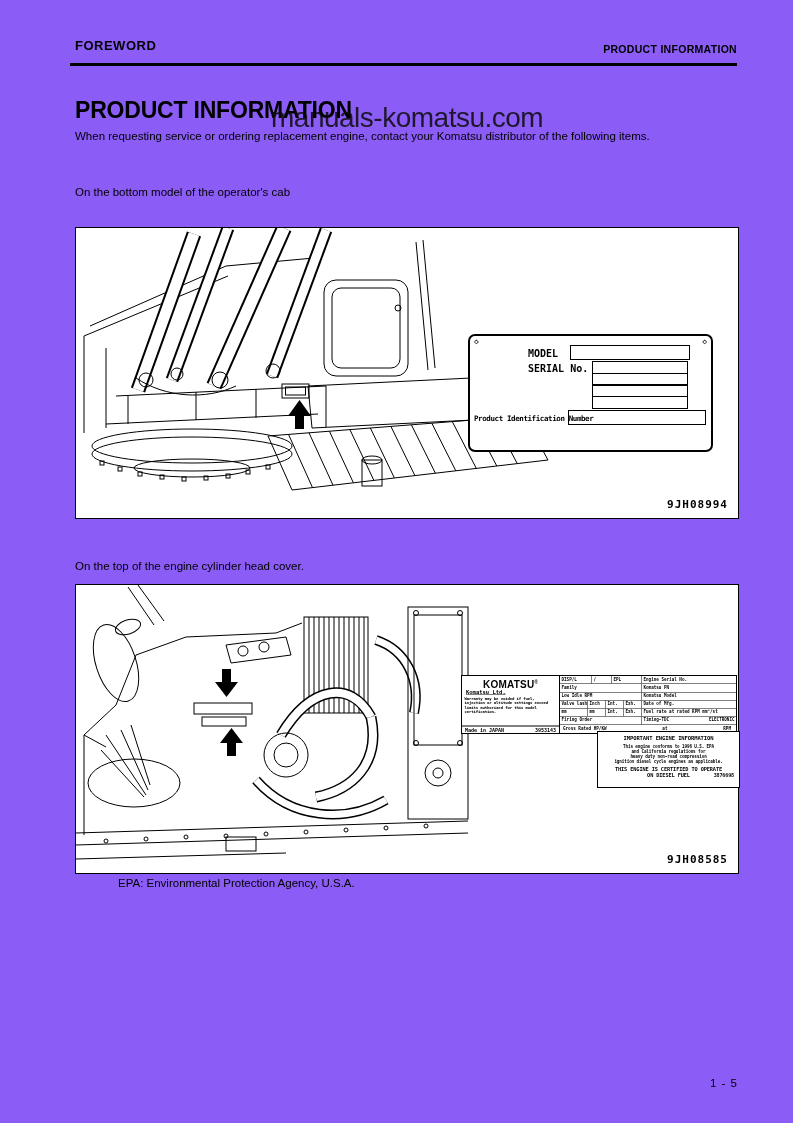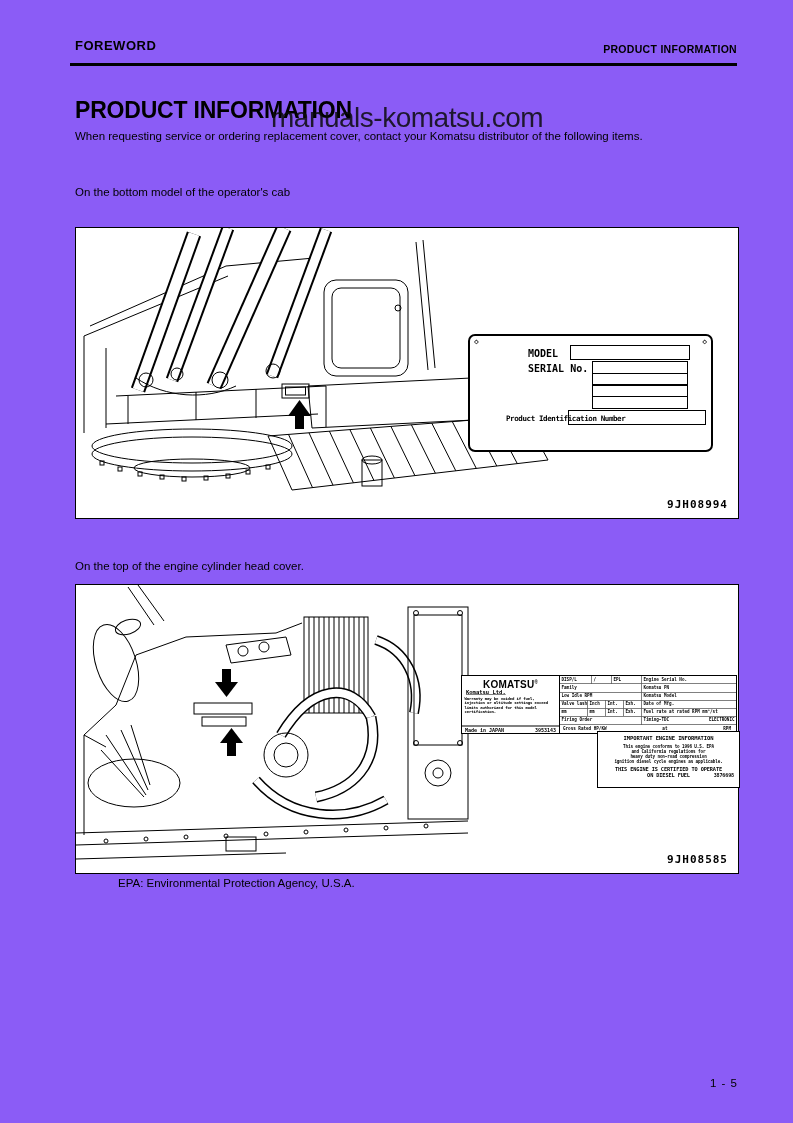--- a/index.html
+++ b/index.html
@@ -27,21 +27,21 @@
   .pin-plate{position:absolute;left:392px;top:106px;width:241px;height:114px;border:2px solid #000;
              border-radius:7px;background:#fff;font-family:"DejaVu Sans Mono",monospace;font-weight:bold;}
   .pin-hole{position:absolute;top:2px;font-size:8px;line-height:8px;}
   .pin-hole.l{left:4px;} .pin-hole.r{right:4px;}
   .pin-model-label{position:absolute;left:58px;top:12px;font-size:10px;}
   .pin-model-box{position:absolute;left:100px;top:9px;width:118px;height:13px;border:1.5px solid #000;}
   .pin-serial-label{position:absolute;left:58px;top:27px;font-size:10px;}
   .pin-serial-stack{position:absolute;left:122px;top:25px;width:96px;}
   .pin-serial-cell{height:11px;border:1.5px solid #000;margin-top:-1.5px;}
   .pin-serial-cell:first-child{margin-top:0;}
-  .pin-pin-label{position:absolute;left:4px;top:78px;font-size:7.5px;letter-spacing:-.4px;margin-left:32px;}
+  .pin-pin-label{position:absolute;left:4px;top:78px;font-size:7.5px;letter-spacing:-.4px;}
   .pin-pin-box{position:absolute;left:98px;top:74px;width:136px;height:13px;border:1.5px solid #000;}
   
   .eng-plate{position:absolute;left:385px;top:90px;width:548px;height:114px;border:2px solid #000;
              background:#fff;transform:scale(.5);transform-origin:0 0;
              font-family:"DejaVu Sans Mono",monospace;font-weight:bold;}
   .ep-left{position:absolute;left:0;top:0;width:194px;height:100%;border-right:2px solid #000;}
   .ep-logo{text-align:center;font-size:20px;letter-spacing:.5px;margin-top:3px;line-height:20px;
            font-family:"Liberation Sans",sans-serif;font-weight:bold;}
   .ep-logo sup{font-size:9px;}
   .ep-company{font-size:11px;text-decoration:underline;margin:0 0 1px 8px;line-height:11px;}
@@ -79,21 +79,21 @@
 <body>
 
 <div class="page">
 
   <div class="hdr-left">FOREWORD</div>
   <div class="hdr-right">PRODUCT INFORMATION</div>
   <div class="hdr-rule"></div>
 
   <div class="h1">PRODUCT INFORMATION</div>
   <div class="watermark">manuals-komatsu.com</div>
-  <div class="intro">When requesting service or ordering replacement cover, contact your Komatsu distributor of the following items.</div>
+  <div class="intro">When requesting service or ordering replacement engine, contact your Komatsu distributor of the following items.</div>
 
   <div class="body-line" style="top:186px;">On the bottom model of the operator's cab</div>
 
   <div class="figure fig1">
     <svg class="fig-svg" width="660" height="288" viewBox="0 0 660 288">
       <g stroke="#000" fill="none" stroke-width="1">
 
         <path d="M14,98 L150,38 L238,30"></path>
         <path d="M8,108 L152,48"></path>
         <path d="M8,108 L8,205"></path>

